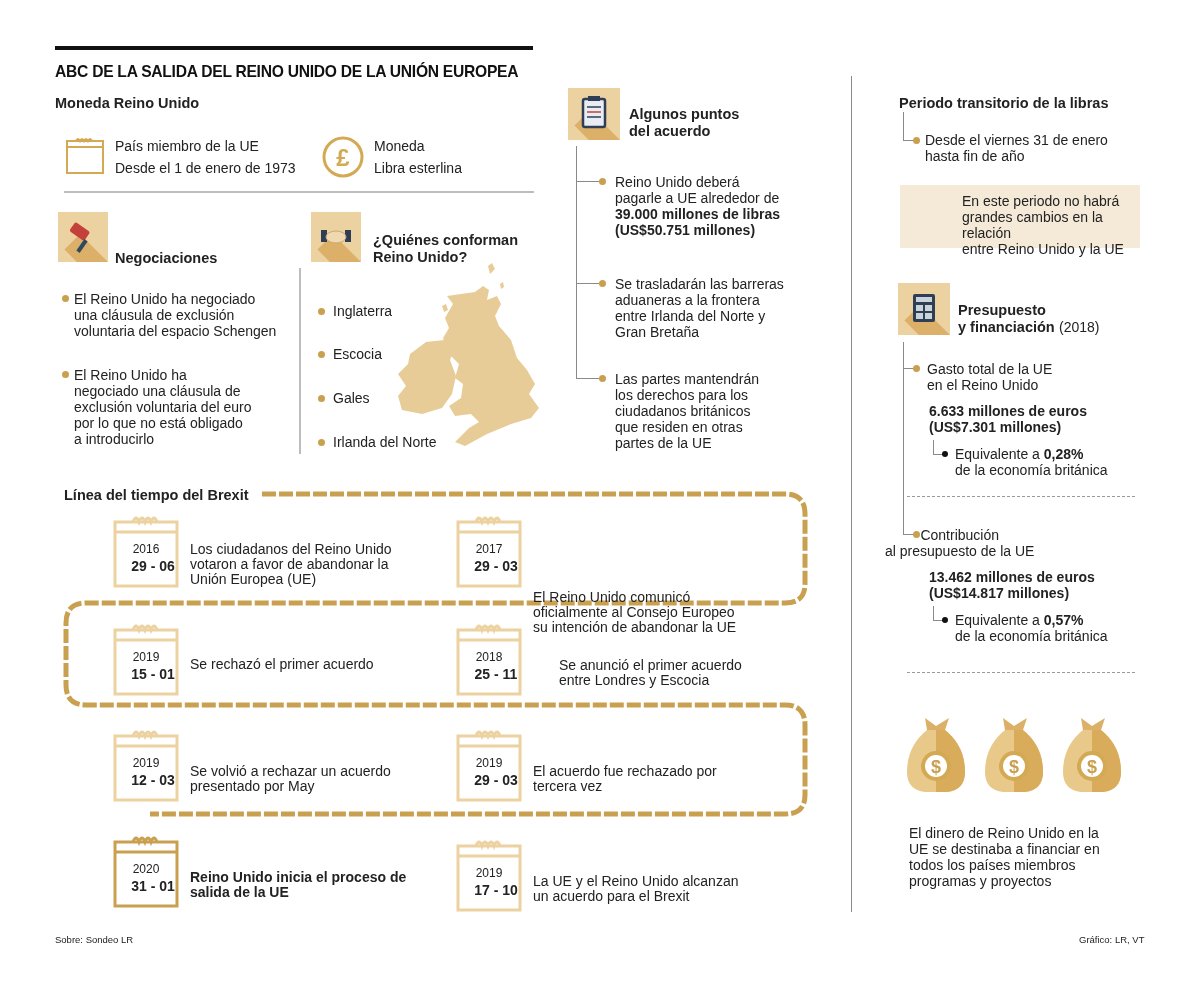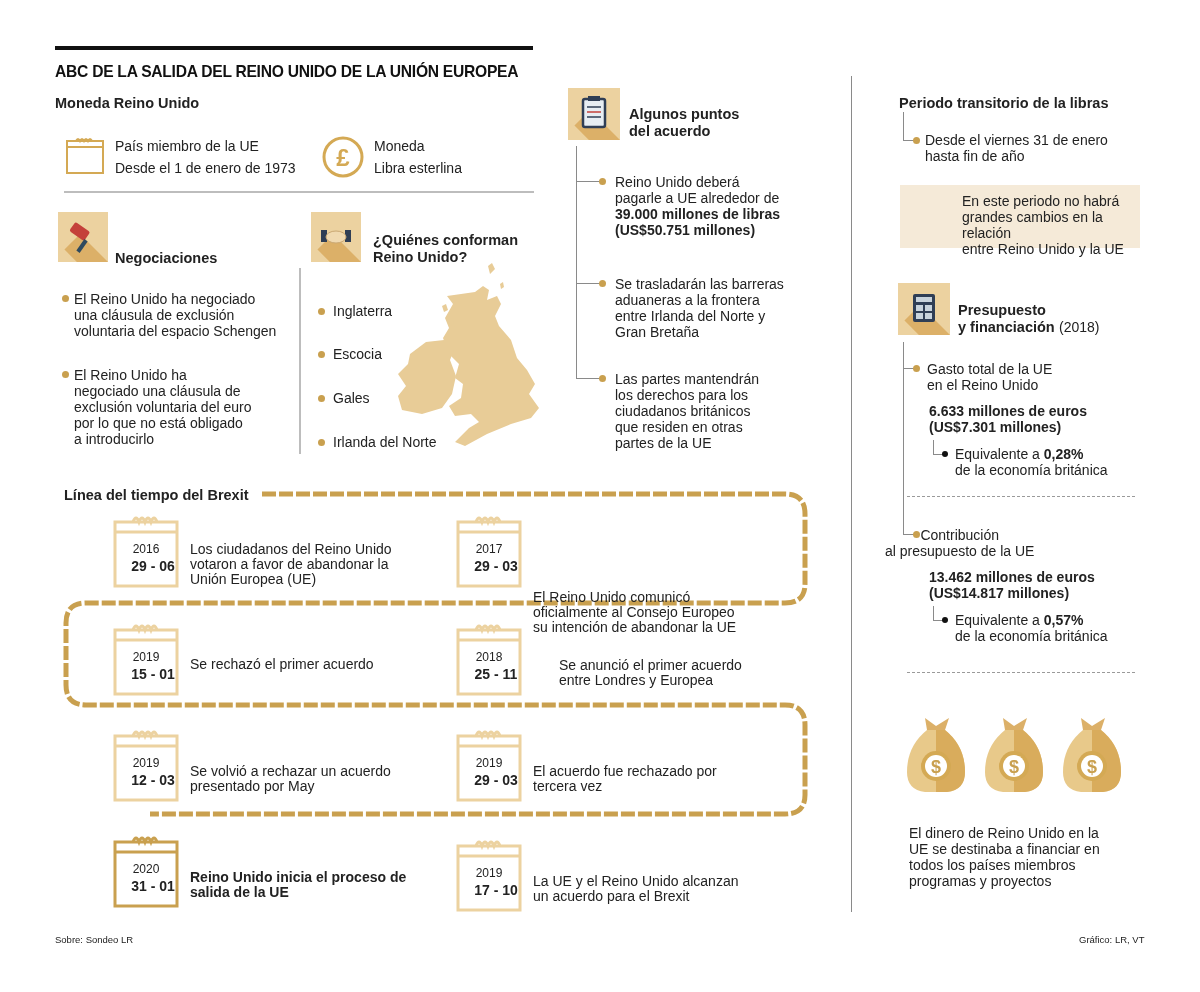--- a/index.html
+++ b/index.html
@@ -293,21 +293,21 @@
         <svg width="66" height="76" viewBox="0 0 66 76" style="position:absolute;left:0;top:0;">
           <path d="M20 10 q3 -8 6 0 q3 -8 6 0 q3 -8 6 0 q3 -8 6 0" fill="none" stroke="#ecd2a0" stroke-width="3"></path>
           <rect x="2" y="10" width="62" height="64" fill="none" stroke="#ecd2a0" stroke-width="3"></rect>
           <line x1="2" y1="20" x2="64" y2="20" stroke="#ecd2a0" stroke-width="3"></line>
         </svg>
         <div class="date-y">2018</div>
         <div class="date-d">25 - 11</div>
       </div>
       <div class="event-text abs" style="left:79px;top:38px;white-space:nowrap;margin-left:24px;">
         <div>Se anunció el primer acuerdo</div>
-        <div>entre Londres y Europea</div>
+        <div>entre Londres y Escocia</div>
       </div>
     </div>
     <div class="abs" style="left: 113px; top: 620px;">
       <div class="cal abs" style="left:0;top:0;">
         <svg width="66" height="76" viewBox="0 0 66 76" style="position:absolute;left:0;top:0;">
           <path d="M20 10 q3 -8 6 0 q3 -8 6 0 q3 -8 6 0 q3 -8 6 0" fill="none" stroke="#ecd2a0" stroke-width="3"></path>
           <rect x="2" y="10" width="62" height="64" fill="none" stroke="#ecd2a0" stroke-width="3"></rect>
           <line x1="2" y1="20" x2="64" y2="20" stroke="#ecd2a0" stroke-width="3"></line>
         </svg>
         <div class="date-y">2019</div>

